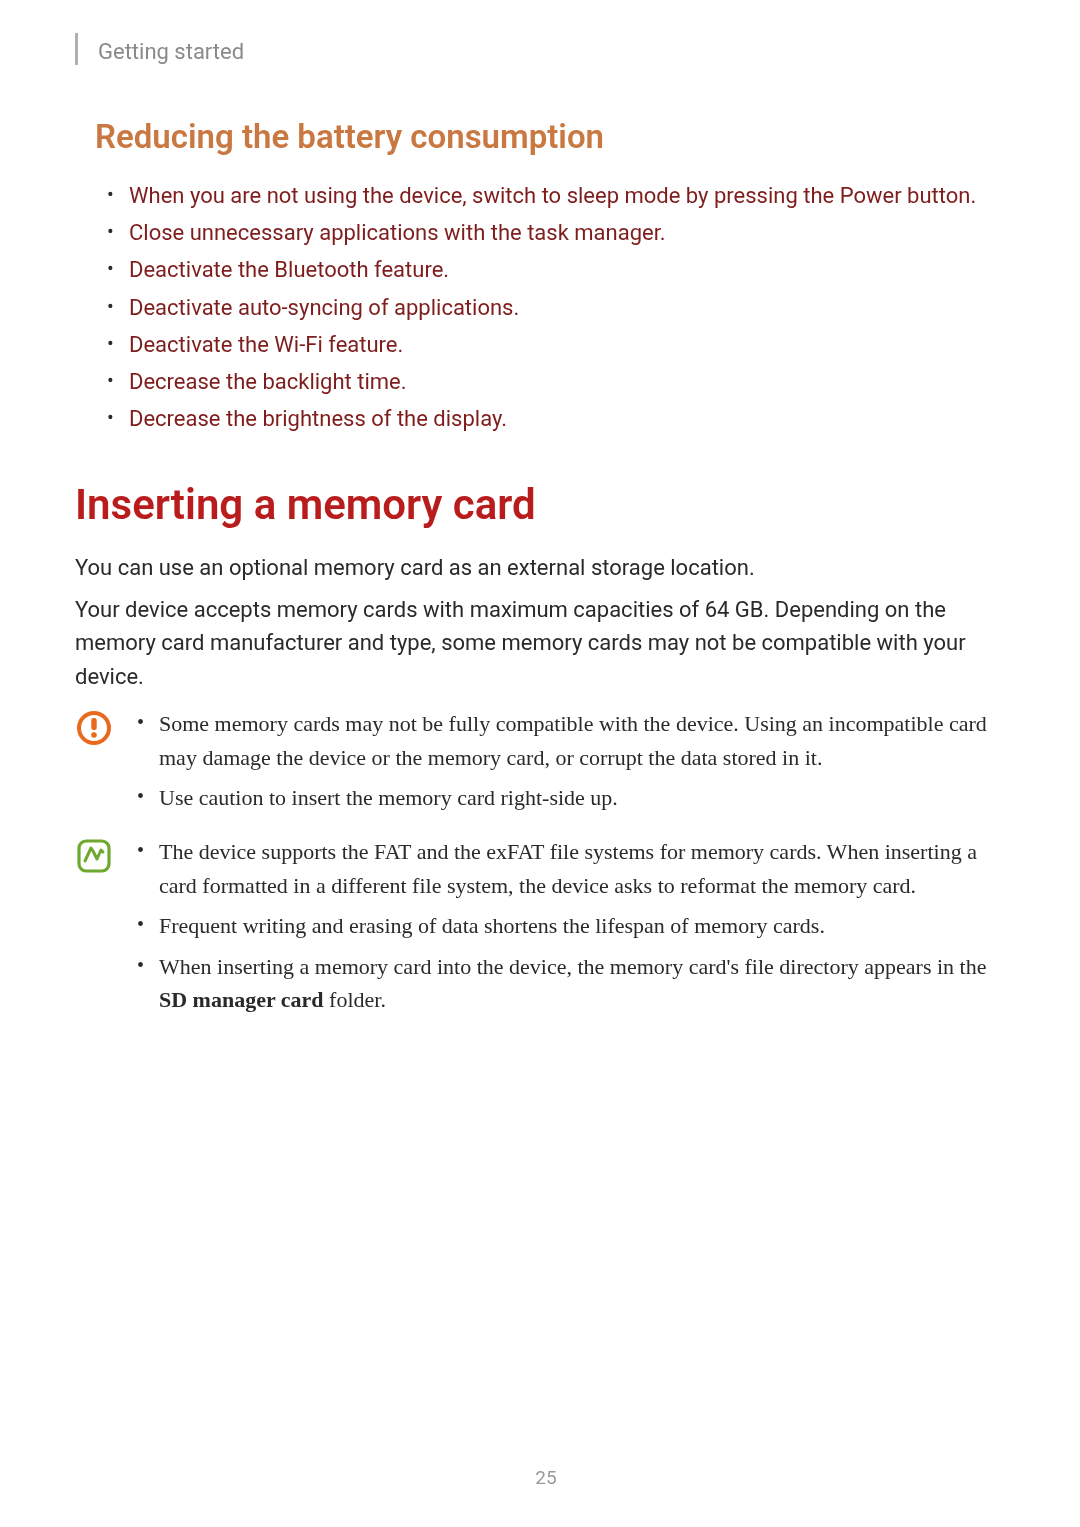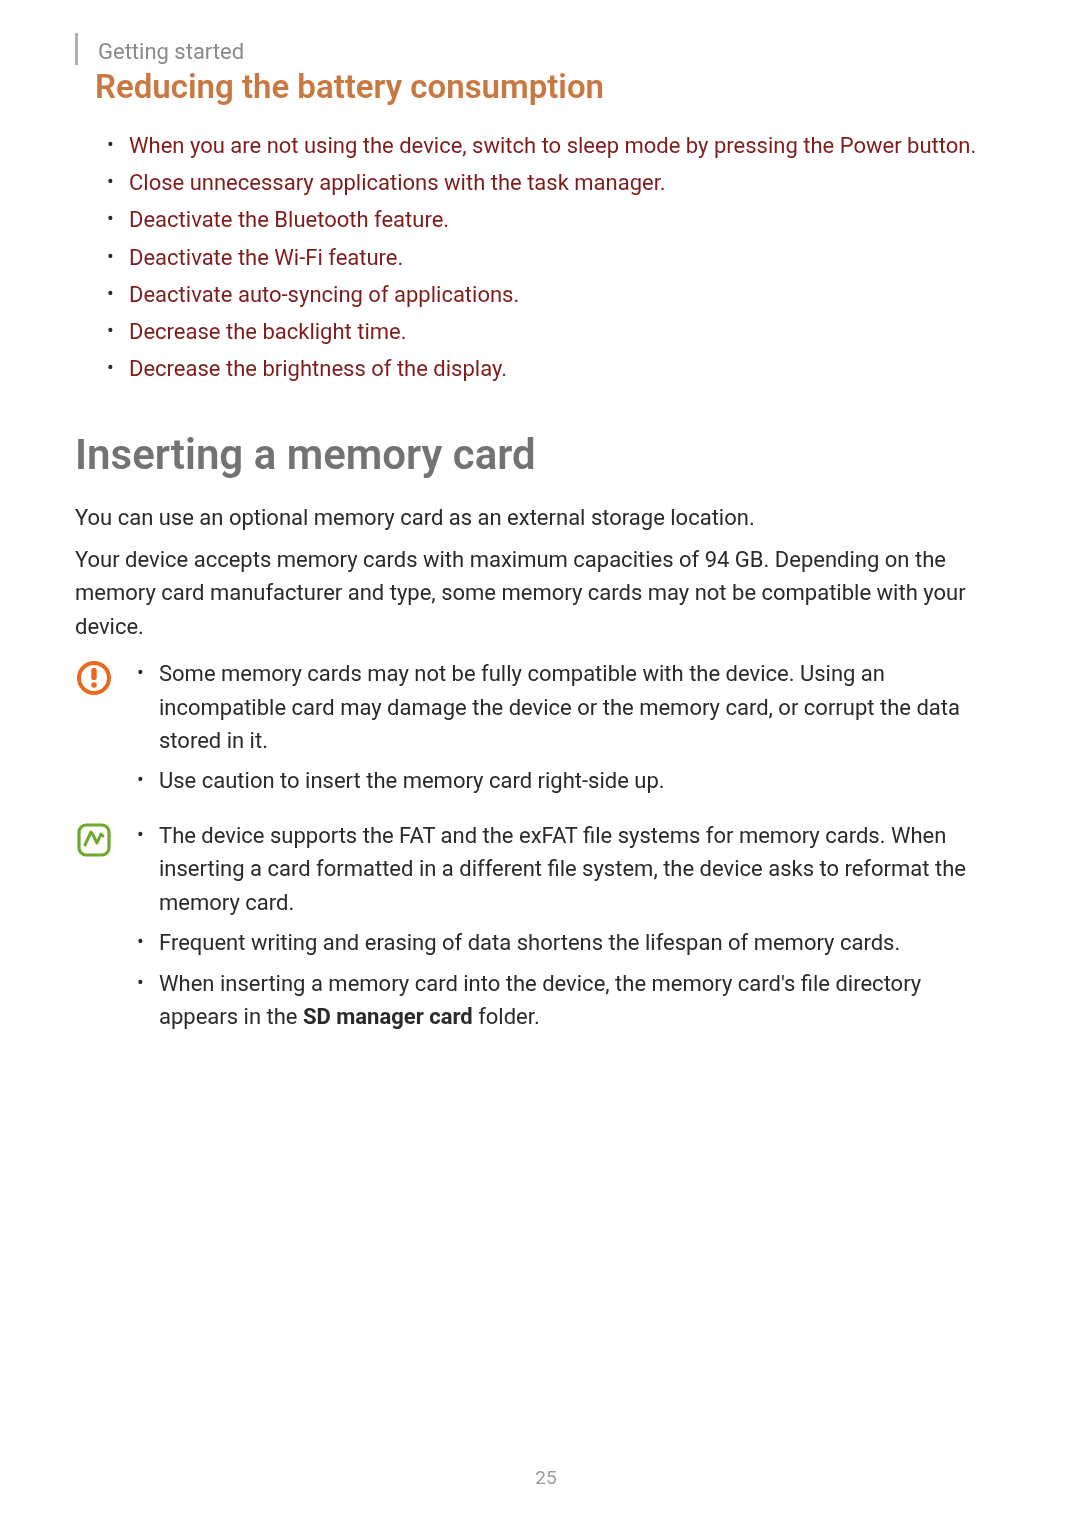--- a/index.html
+++ b/index.html
@@ -10,20 +10,21 @@
       font-family: -apple-system, "Segoe UI", Roboto, "Helvetica Neue", Arial, sans-serif;
       color: #333;
       position: relative;
     }
     .page {
       padding: 35px 75px 0 75px;
     }
     .header-row {
       display: flex;
       align-items: center;
+      margin-bottom: 50px;
     }
     .header-bar {
       width: 3px;
       height: 32px;
       background: #b0b0b0;
       margin-right: 20px;
       position: relative;
       top: -2px;
     }
     .header-text {
@@ -60,39 +61,40 @@
     }
     .bullet-list li::before {
       content: "•";
       position: absolute;
       left: 0;
       top: 0;
       font-size: 20px;
       color: #2a2a2a;
     }
     .main-heading {
-      color: #737373;
+      color: #b91c1c;
       font-size: 42px;
       font-weight: 600;
       margin-top: 38px;
       margin-bottom: 22px;
     }
     .icon-block {
       display: flex;
       align-items: flex-start;
       margin-top: 14px;
     }
     .icon-wrap {
       flex: 0 0 48px;
       margin-right: 14px;
       margin-top: 2px;
     }
     .icon-bullets {
       list-style: none;
       flex: 1;
+      font-family: Liberation Serif, serif;
     }
     .icon-bullets li {
       font-size: 22px;
       line-height: 1.52;
       color: #2a2a2a;
       position: relative;
       padding-left: 22px;
       margin-bottom: 7px;
     }
     .icon-bullets li::before {
@@ -125,30 +127,30 @@
     <div class="header-text">Getting started</div>
   </div>
 
   <h2 class="section-heading">Reducing the battery consumption</h2>
 
 
   <ul class="bullet-list">
     <li>When you are not using the device, switch to sleep mode by pressing the Power button.</li>
     <li>Close unnecessary applications with the task manager.</li>
     <li>Deactivate the Bluetooth feature.</li>
+    <li>Deactivate auto-syncing of applications.</li>
     <li>Deactivate the Wi-Fi feature.</li>
-    <li>Deactivate auto-syncing of applications.</li>
     <li>Decrease the backlight time.</li>
     <li>Decrease the brightness of the display.</li>
   </ul>
 
   <h1 class="main-heading">Inserting a memory card</h1>
 
   <p class="body-text">You can use an optional memory card as an external storage location.</p>
-  <p class="body-text">Your device accepts memory cards with maximum capacities of 94 GB. Depending on the memory card manufacturer and type, some memory cards may not be compatible with your device.</p>
+  <p class="body-text">Your device accepts memory cards with maximum capacities of 64 GB. Depending on the memory card manufacturer and type, some memory cards may not be compatible with your device.</p>
 
   <div class="icon-block">
     <div class="icon-wrap">
       <svg width="38" height="38" viewBox="0 0 38 38">
         <circle cx="19" cy="19" r="15" fill="none" stroke="#e96a1f" stroke-width="4"></circle>
         <rect x="16.3" y="9" width="5.4" height="12" rx="2" fill="#e96a1f"></rect>
         <circle cx="19" cy="26" r="2.8" fill="#e96a1f"></circle>
       </svg>
     </div>
     <ul class="icon-bullets">

